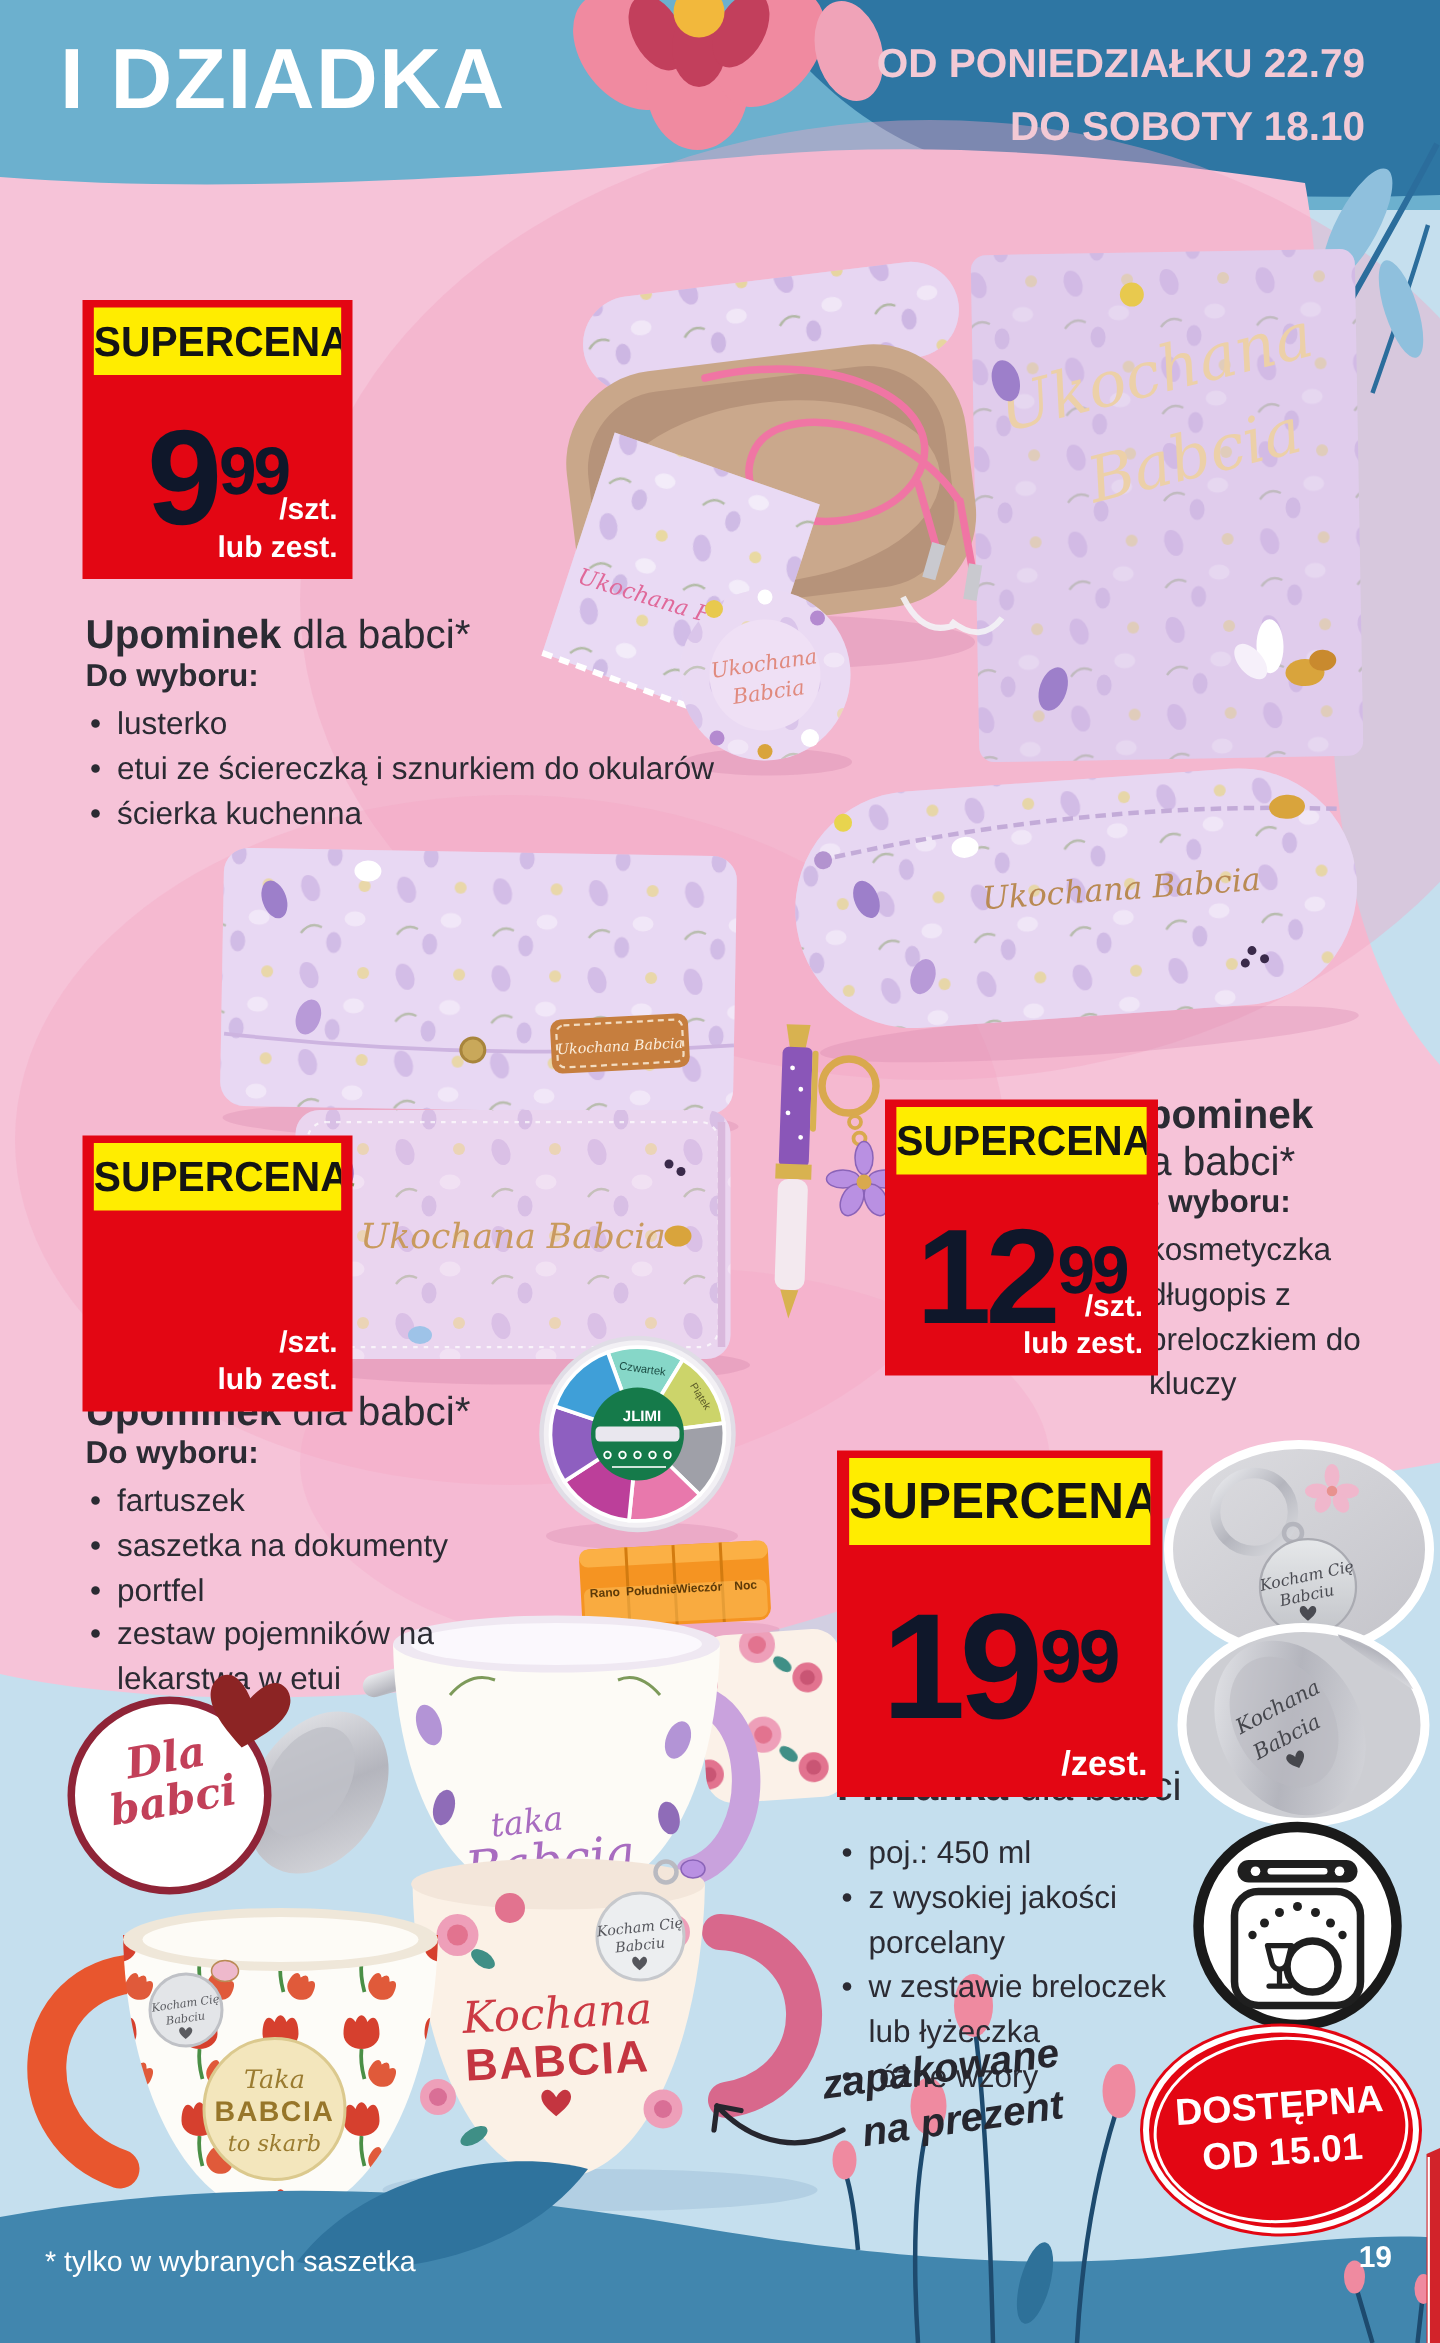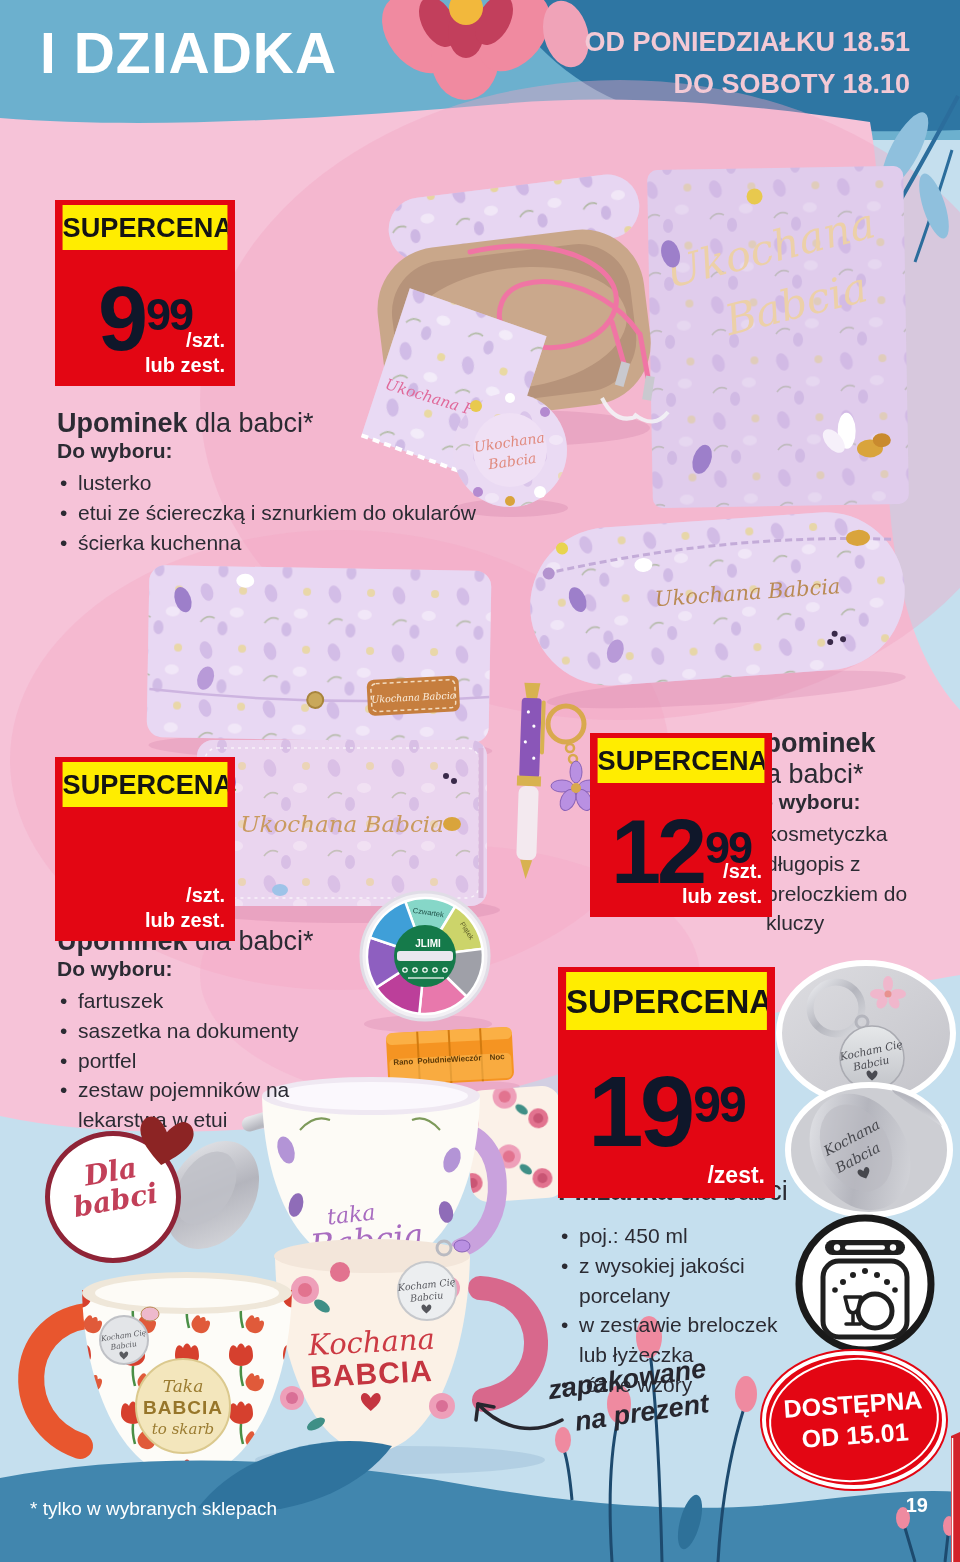--- a/index.html
+++ b/index.html
@@ -440,21 +440,21 @@
     <ellipse cx="949" cy="1526" rx="6" ry="10" fill="#ef8aa0"></ellipse>
   </g>
   <g>
     <path d="M951,1436 L960,1432 L960,1562 L951,1562 Z" fill="#d2232a"></path>
     <path d="M952.5,1438 L952.5,1562" stroke="#ffffff" stroke-width="1.5"></path>
   </g>
 </svg>
 
 <div class="abs main-title">I DZIADKA</div>
 <div class="abs dates">
-  <div>OD PONIEDZIAŁKU 18.51</div>
+  <div>OD PONIEDZIAŁKU 22.79</div>
   <div>DO SOBOTY 18.10</div>
 </div>
 
 <div class="sc-badge" style="left:55px;top:200px;width:180px;height:186px">
   <div class="sc-yellow">SUPERCENA</div>
   <div class="sc-price"><span class="int">9</span><span class="dec">99</span></div>
   <div class="sc-unit">
     <div>/szt.</div>
     <div>lub zest.</div>
   </div>
@@ -545,16 +545,16 @@
 
 <div class="gift-note">
   <div>zapakowane</div>
   <div class="l2">na prezent</div>
 </div>
 <svg class="note-arrow" width="100" height="64" viewBox="0 0 100 64">
   <path d="M96,44 C70,58 38,56 12,28" stroke="#26262e" stroke-width="3.5" fill="none" stroke-linecap="round"></path>
   <path d="M12,28 L10,44 M12,28 L28,31" stroke="#26262e" stroke-width="3.5" fill="none" stroke-linecap="round"></path>
 </svg>
 
-<div class="footnote">* tylko w wybranych sklepach</div>
+<div class="footnote">* tylko w wybranych saszetka</div>
 <div class="page-num">19</div>
 
 </div>
 
 </body></html>

